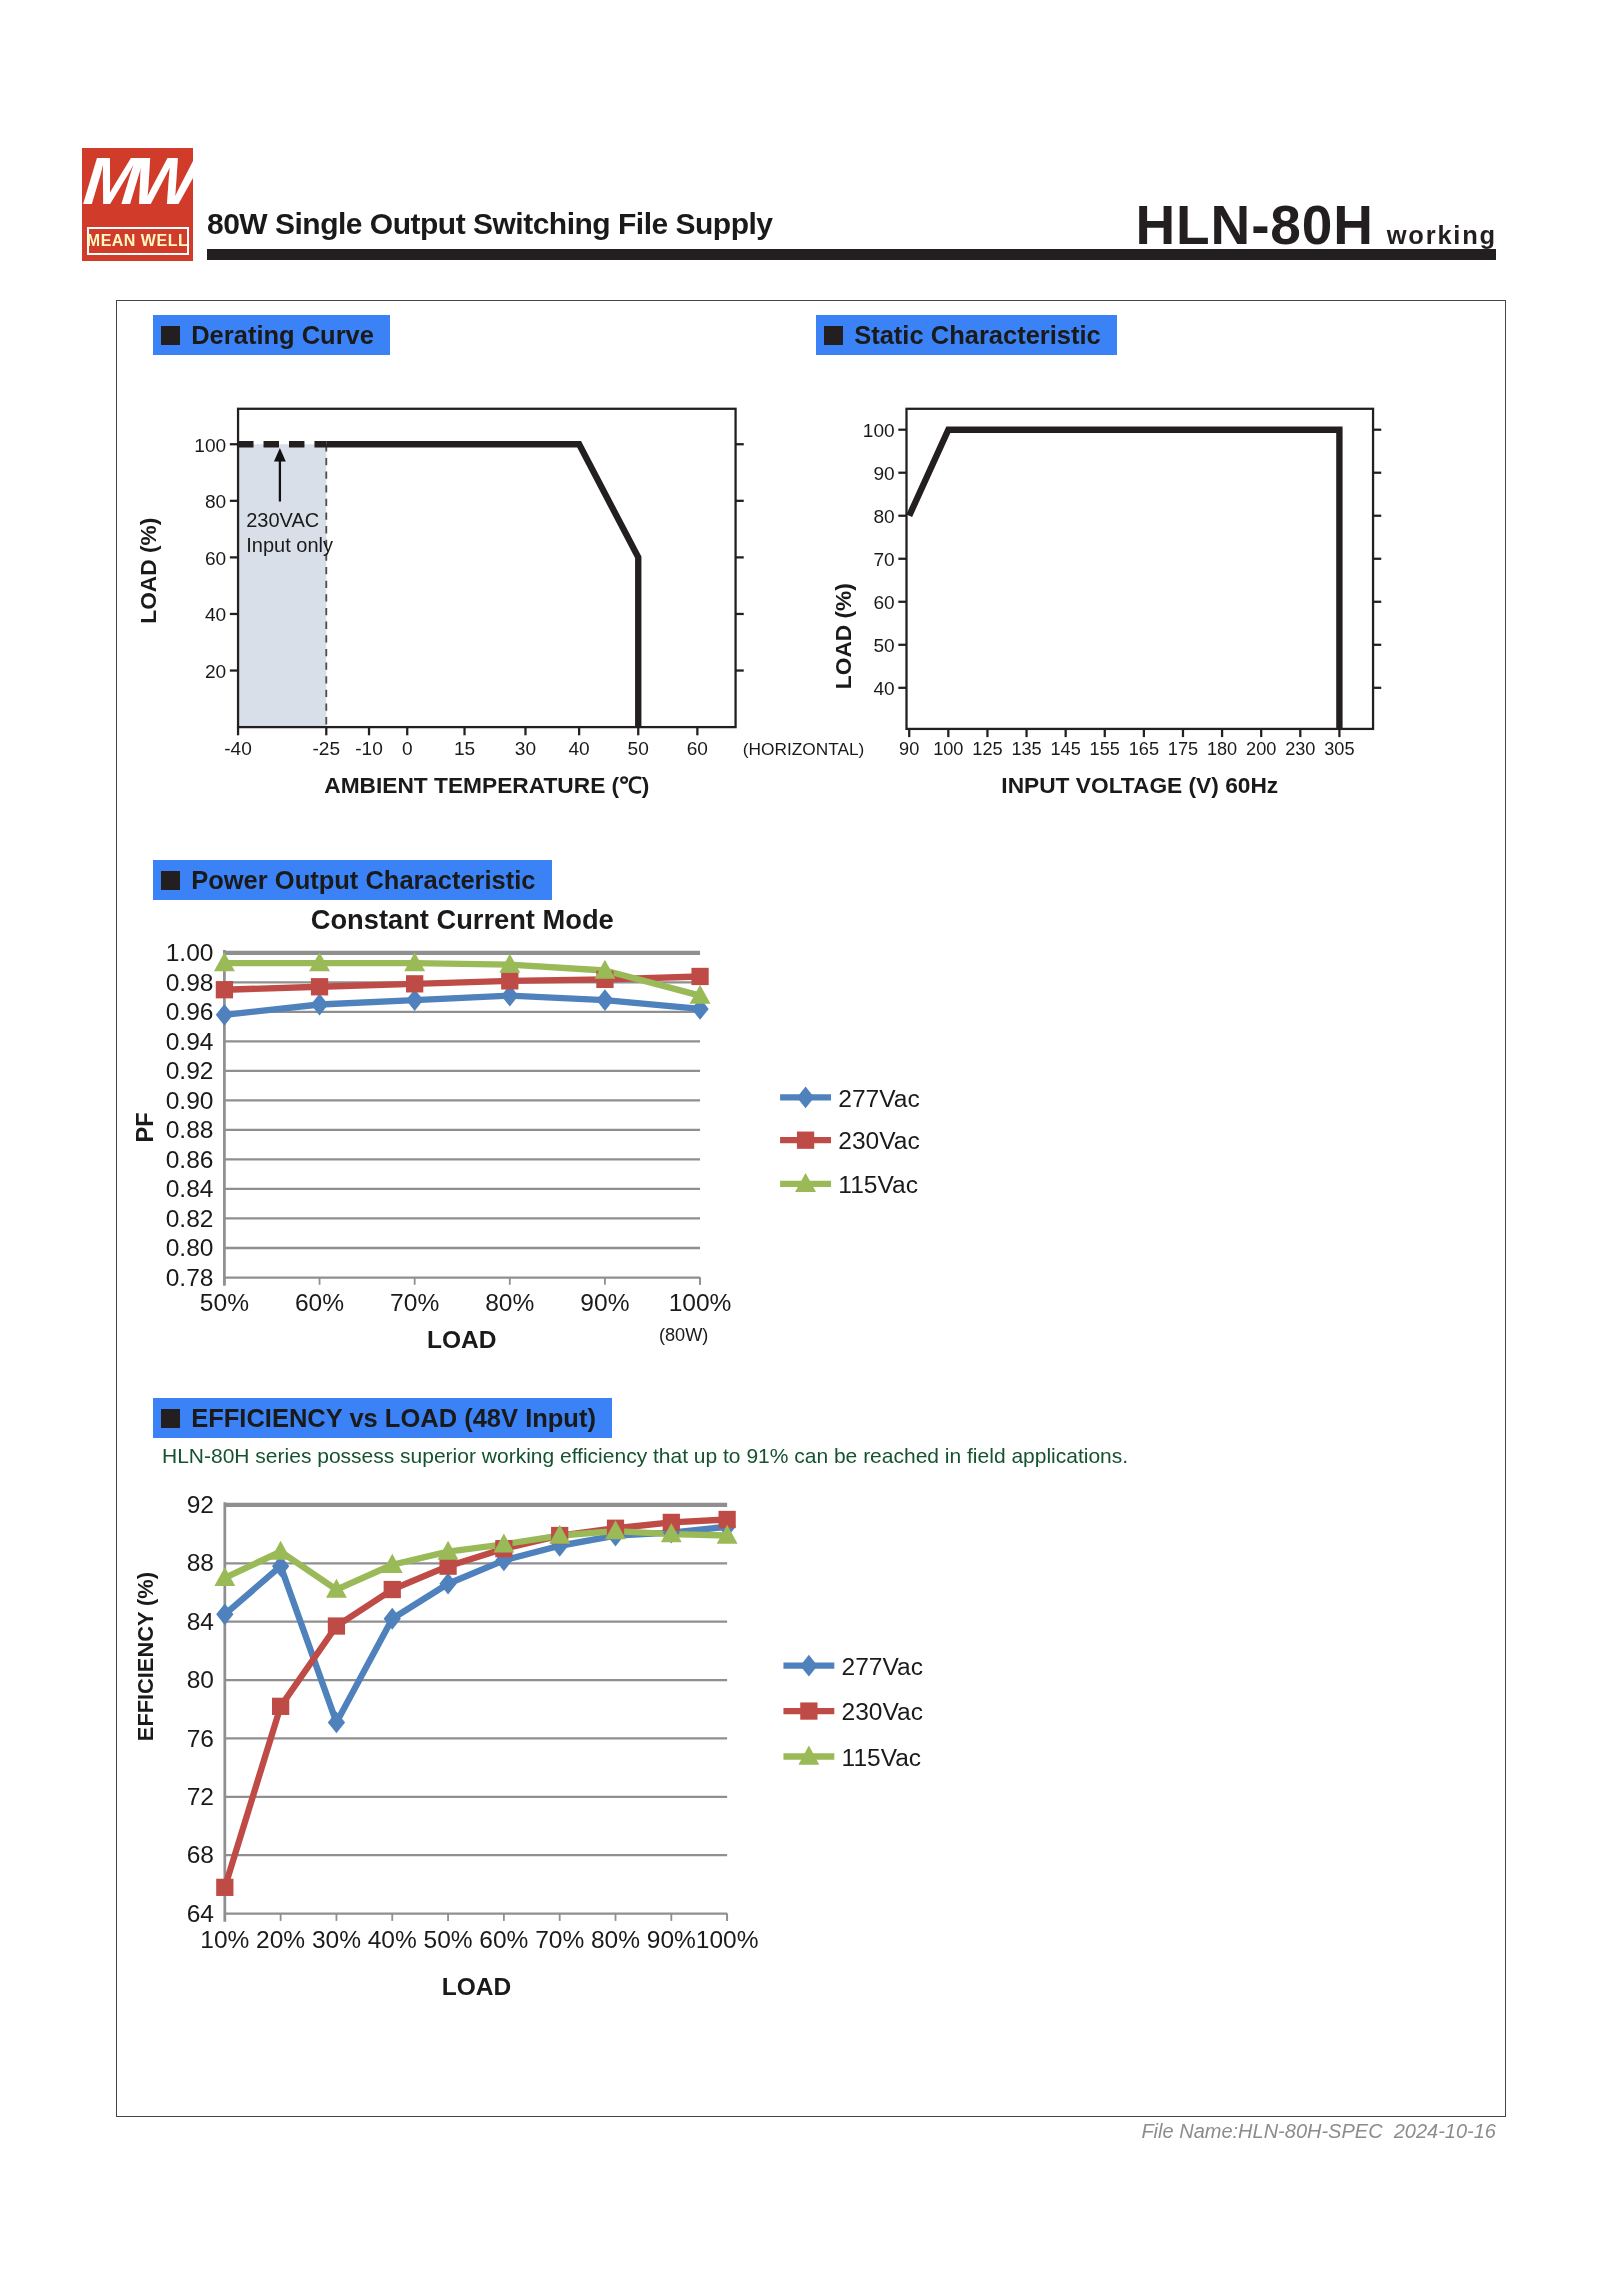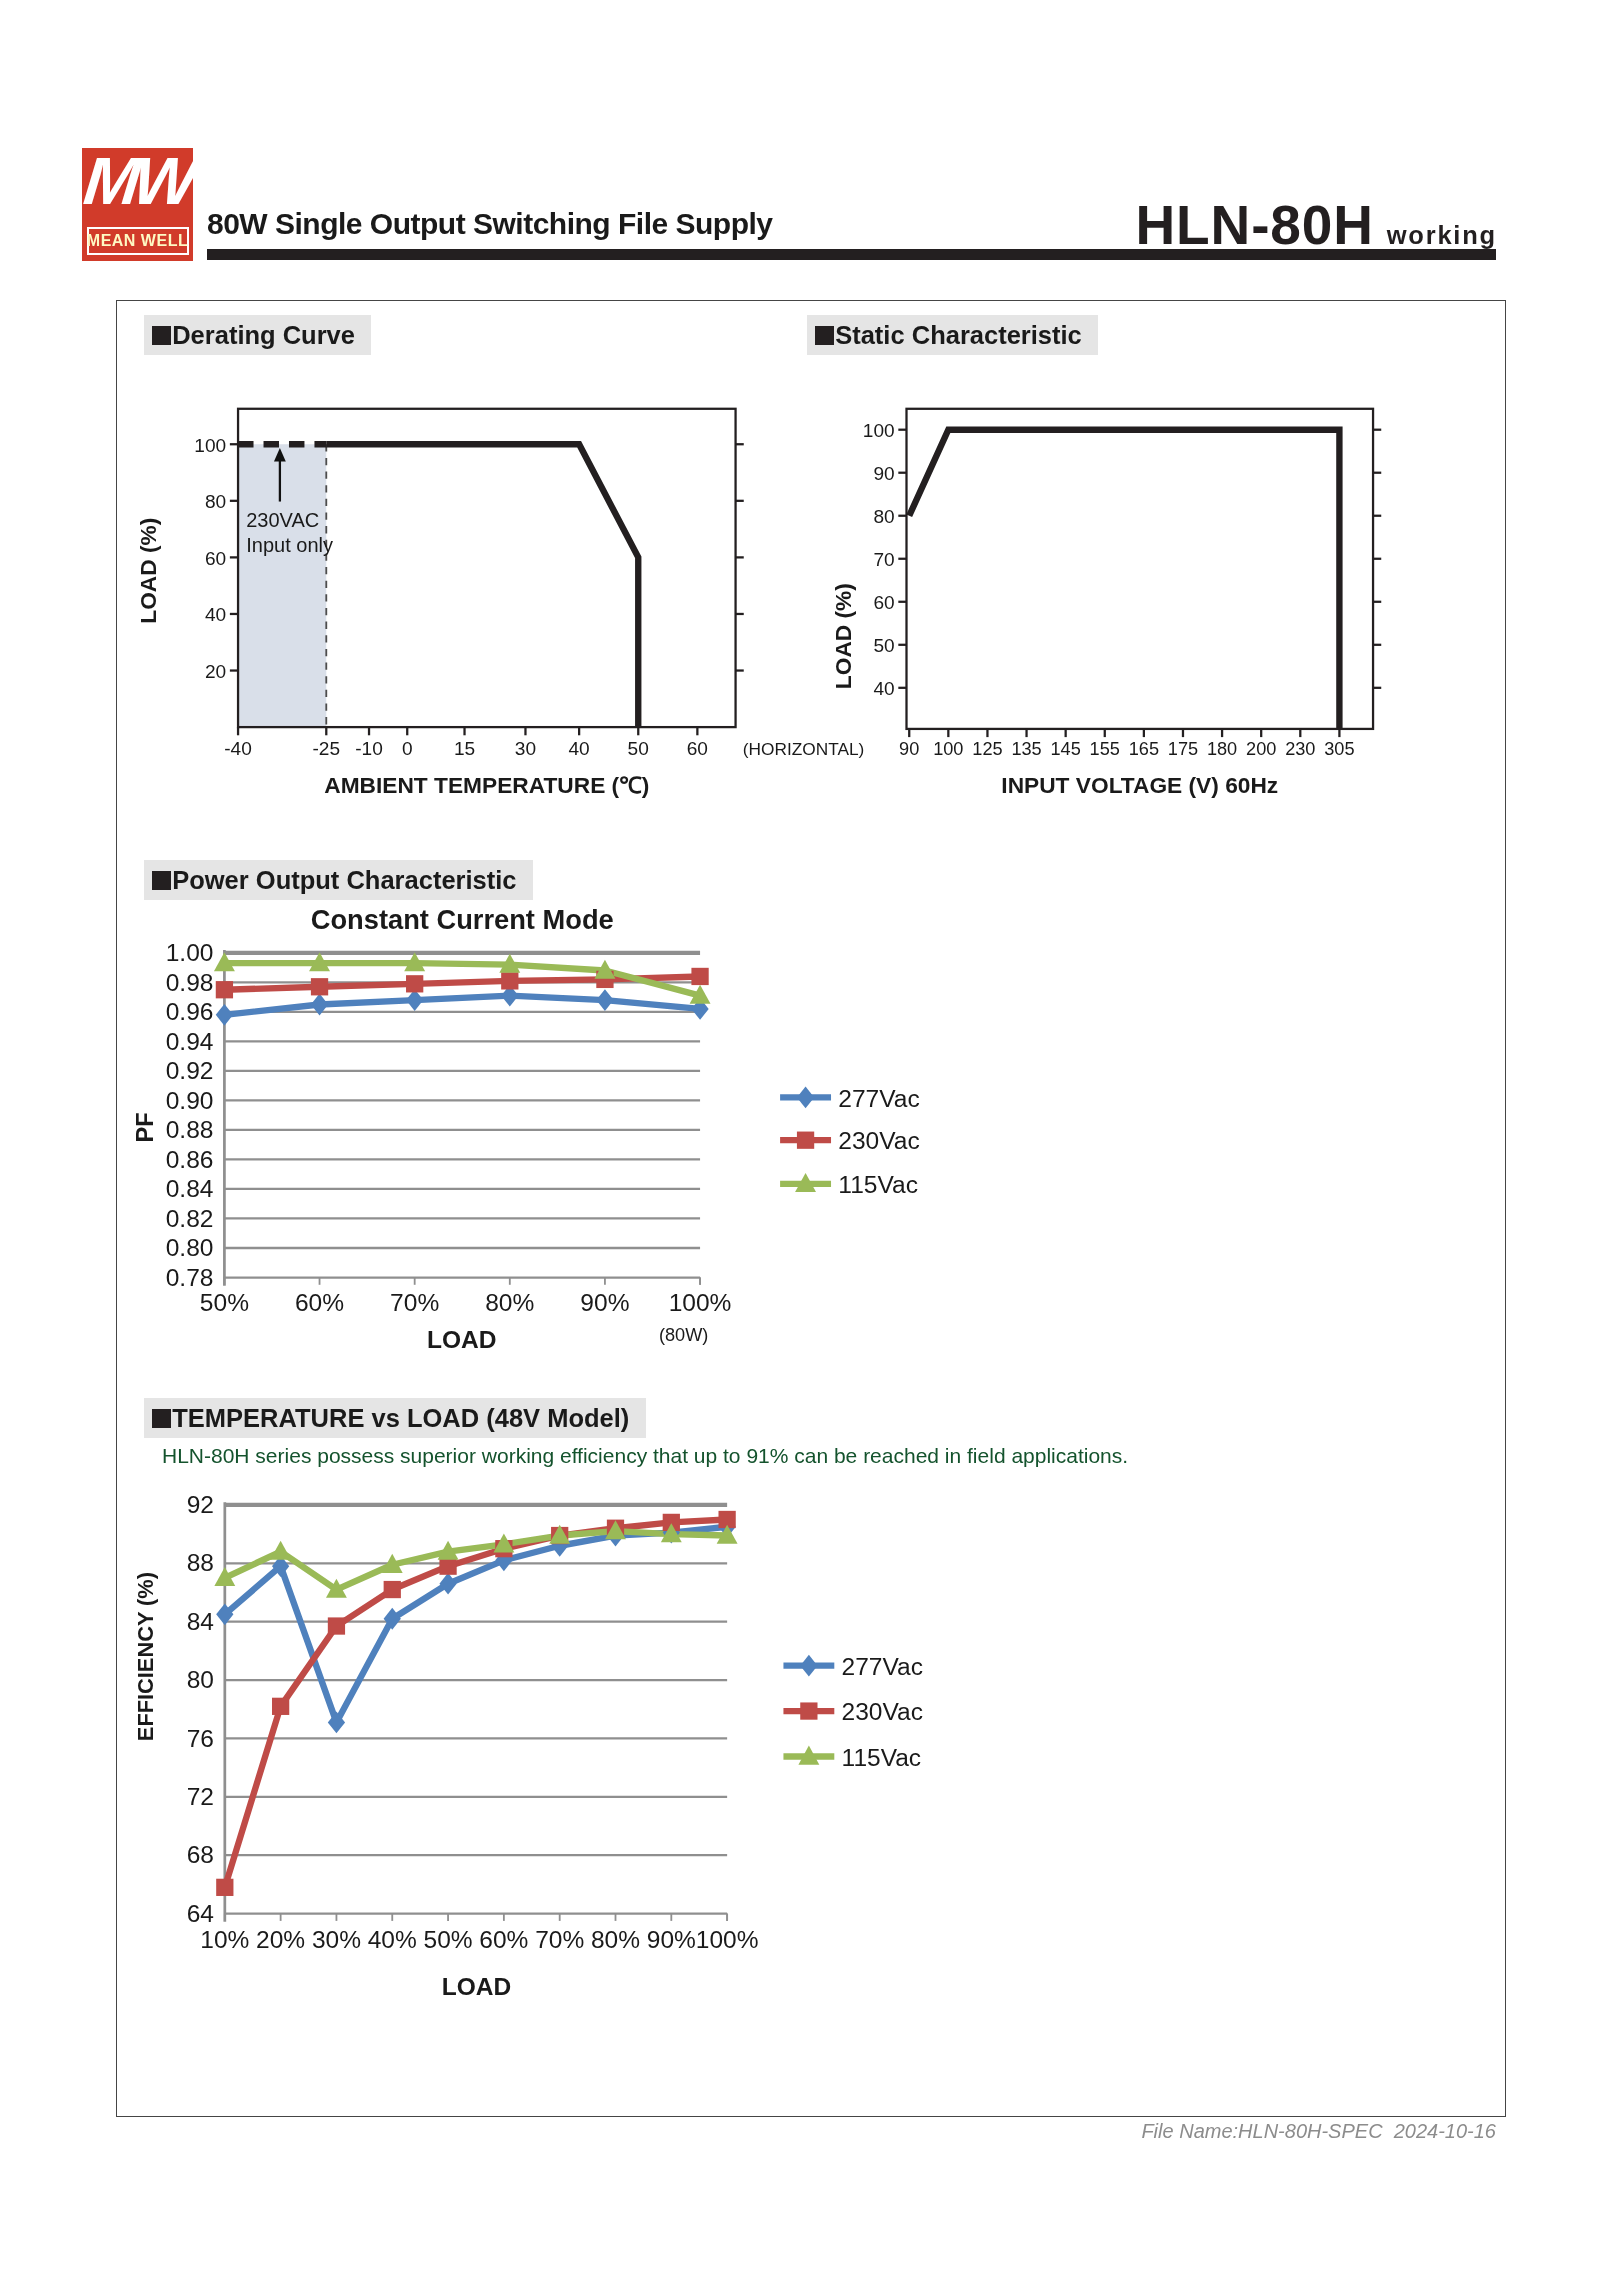--- a/index.html
+++ b/index.html
@@ -13,21 +13,21 @@
   .logo-band span{color:#fef9c3;font-weight:bold;font-size:16px;letter-spacing:0.5px;white-space:nowrap;}
 
   .product-title{position:absolute;left:207px;top:207px;font-size:30px;font-weight:bold;color:#1a1a1a;letter-spacing:-0.5px;white-space:nowrap;}
   .title-rule{position:absolute;left:207px;top:249px;width:1289px;height:11px;background:#231f20;}
   .series-block{position:absolute;top:196px;right:126px;display:flex;align-items:baseline;gap:12.7px;color:#231f20;white-space:nowrap;}
   .series-name{font-size:55px;font-weight:bold;letter-spacing:0.9px;line-height:58px;}
   .series-suffix{font-size:25.5px;font-weight:bold;letter-spacing:1.8px;}
 
   .frame{position:absolute;left:116px;top:300px;width:1388px;height:1815px;border:1.8px solid #454545;background:#fff;}
 
-  .sec-head{position:absolute;background:#e5e5e5;display:flex;align-items:center;gap:1px;padding:5.5px 16.4px 5.5px 8.2px;font-size:25.5px;font-weight:bold;color:#1a1a1a;white-space:nowrap;}
+  .sec-head{position:absolute;background:#3b82f6;display:flex;align-items:center;gap:11px;padding:5.5px 16.4px 5.5px 8.2px;font-size:25.5px;font-weight:bold;color:#1a1a1a;white-space:nowrap;margin-left:9px;}
   .sq{width:19px;height:19px;background:#231f20;flex:0 0 auto;}
 
   .eff-desc{position:absolute;left:162px;top:1444px;font-size:21px;color:#14532d;white-space:nowrap;}
 
   .footer{position:absolute;top:2120px;right:127px;font-size:20px;font-style:italic;color:#8c8c8c;white-space:pre;}
 </style>
 </head>
 <body>
 
 <div class="page">
@@ -56,21 +56,21 @@
   <div class="sec-head" style="left:807px;top:315px;">
     <span class="sq"></span>
     <span>Static Characteristic</span>
   </div>
   <div class="sec-head" style="left:144px;top:860px;">
     <span class="sq"></span>
     <span>Power Output Characteristic</span>
   </div>
   <div class="sec-head" style="left:144px;top:1398px;">
     <span class="sq"></span>
-    <span>TEMPERATURE vs LOAD (48V Model)</span>
+    <span>EFFICIENCY vs LOAD (48V Input)</span>
   </div>
 
   <div class="eff-desc">HLN-80H series possess superior working efficiency that up to 91% can be reached in field applications.</div>
 
   <svg style="left:118px;top:386px;" width="764" height="423" viewBox="130 425 840 465">
       <rect x="262" y="489" width="97" height="311" fill="#d9dfe9"></rect>
       <line x1="359" y1="489" x2="359" y2="800" stroke="#4d4d4d" stroke-width="2" stroke-dasharray="8 7"></line>
       <rect x="262" y="450" width="547" height="350" fill="none" stroke="#231f20" stroke-width="2.5"></rect>
       <line x1="253" y1="737.8" x2="262" y2="737.8" stroke="#231f20" stroke-width="2.5"></line>
       <line x1="809" y1="737.8" x2="818" y2="737.8" stroke="#231f20" stroke-width="2.5"></line>

